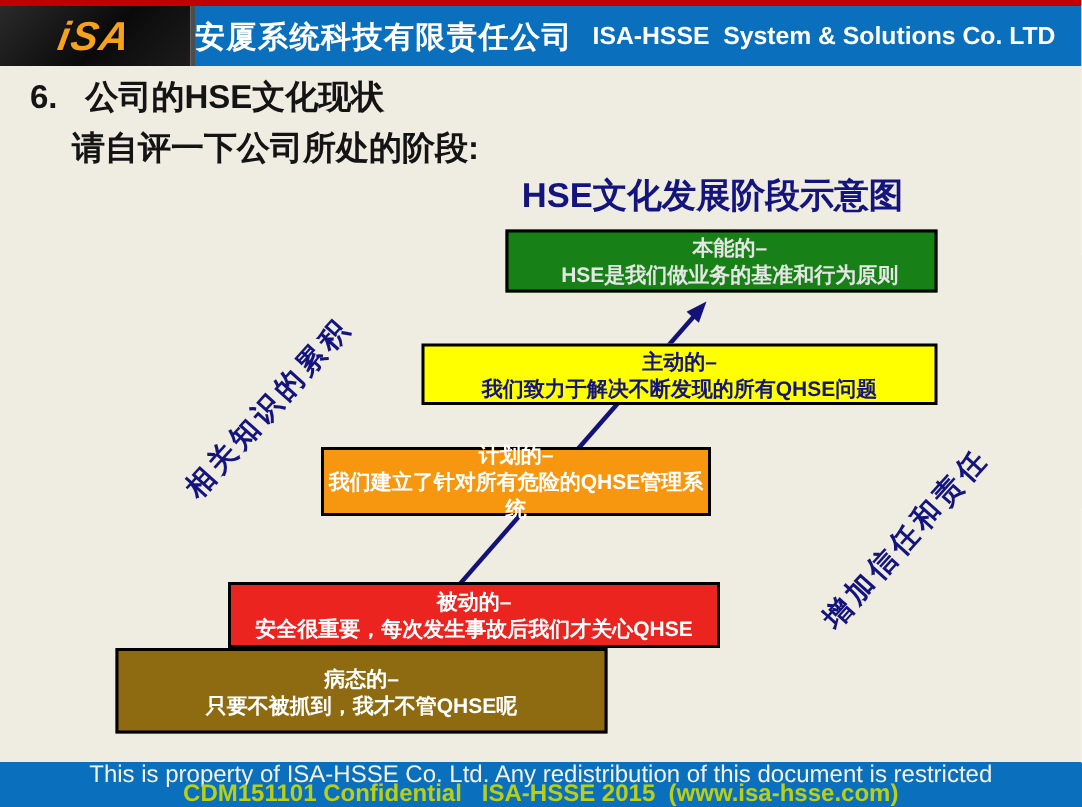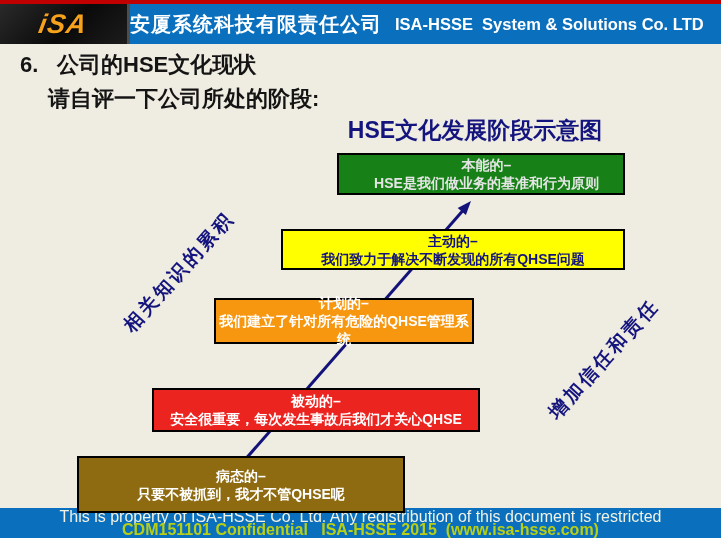--- a/index.html
+++ b/index.html
@@ -34,21 +34,21 @@
   .arrow-svg{position:absolute;left:0;top:0;z-index:1;}
   .stage-box{position:absolute;z-index:2;border:2px solid #000;box-sizing:border-box;
     display:flex;flex-direction:column;align-items:center;justify-content:center;
     font-weight:bold;text-align:center;line-height:18px;}
   .stage-box .box-title{font-size:14px;}
   .stage-box .box-desc{font-size:14px;}
   .box-0{left:337px;top:153px;width:288px;height:42px;}
   .box-1{left:281px;top:229px;width:344px;height:41px;}
   .box-2{left:214px;top:298px;width:260px;height:46px;}
   .box-3{left:152px;top:388px;width:328px;height:44px;}
-  .box-4{left:77px;top:456px;width:328px;height:57px;}
+  .box-4{left:77px;top:432px;width:328px;height:57px;}
 
   .diag-label{position:absolute;z-index:3;width:200px;text-align:center;
     font-size:19px;font-weight:bold;letter-spacing:3px;transform:rotate(-48deg);white-space:nowrap;}
   .diag-left{left:79px;top:259px;}
   .diag-right{left:504px;top:346px;}
 
   
   .footer{position:absolute;left:0;top:508px;width:721px;height:30px;
     display:flex;flex-direction:column;align-items:center;justify-content:center;gap:0px;}
   .footer-line1{font-size:16px;line-height:13px;white-space:pre;}

